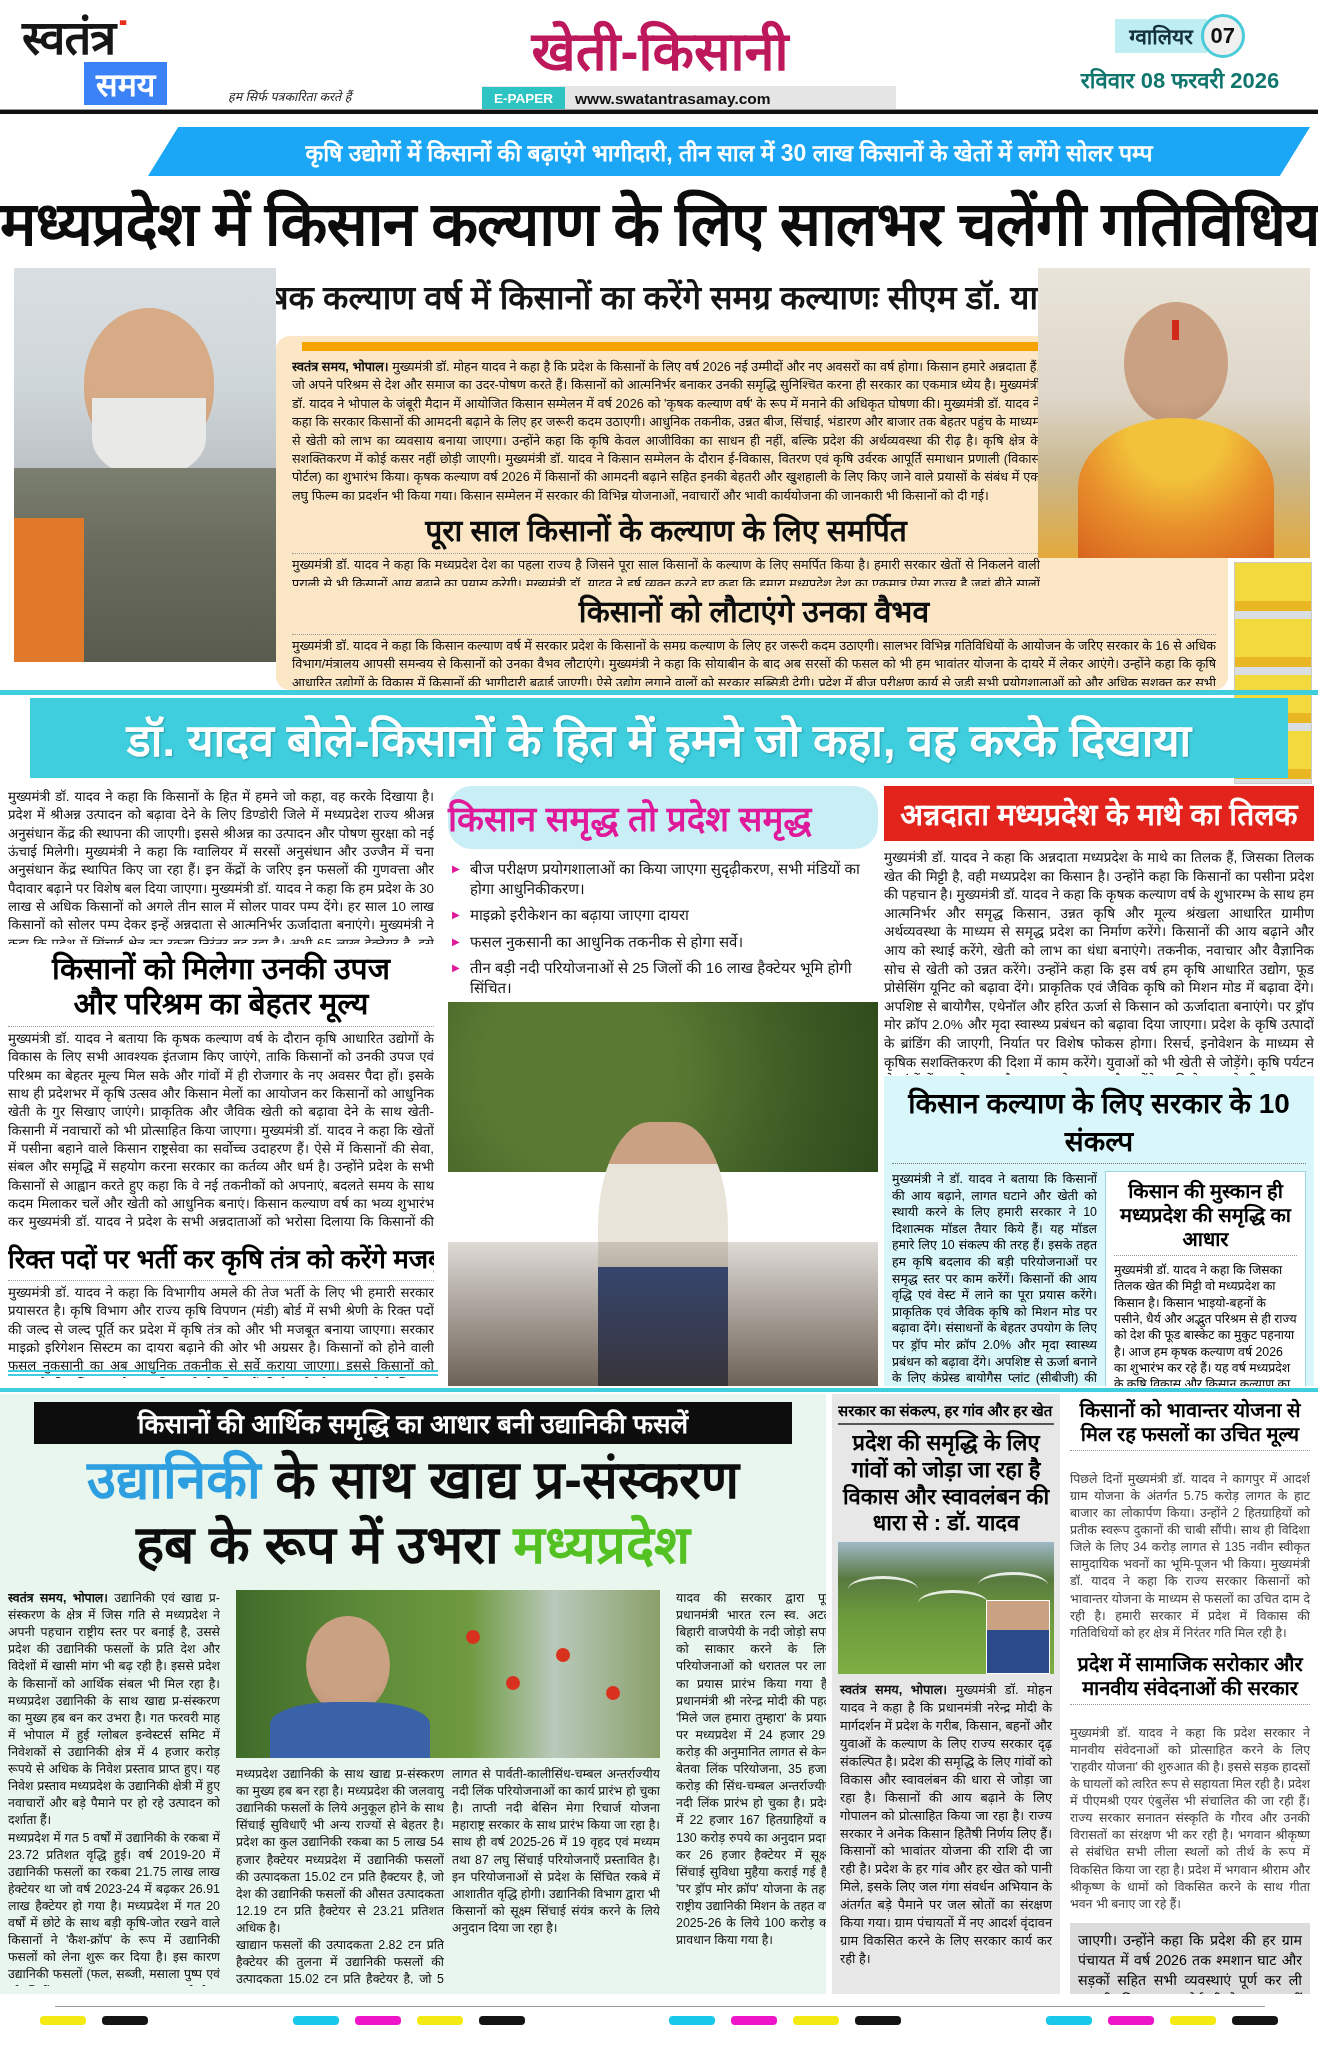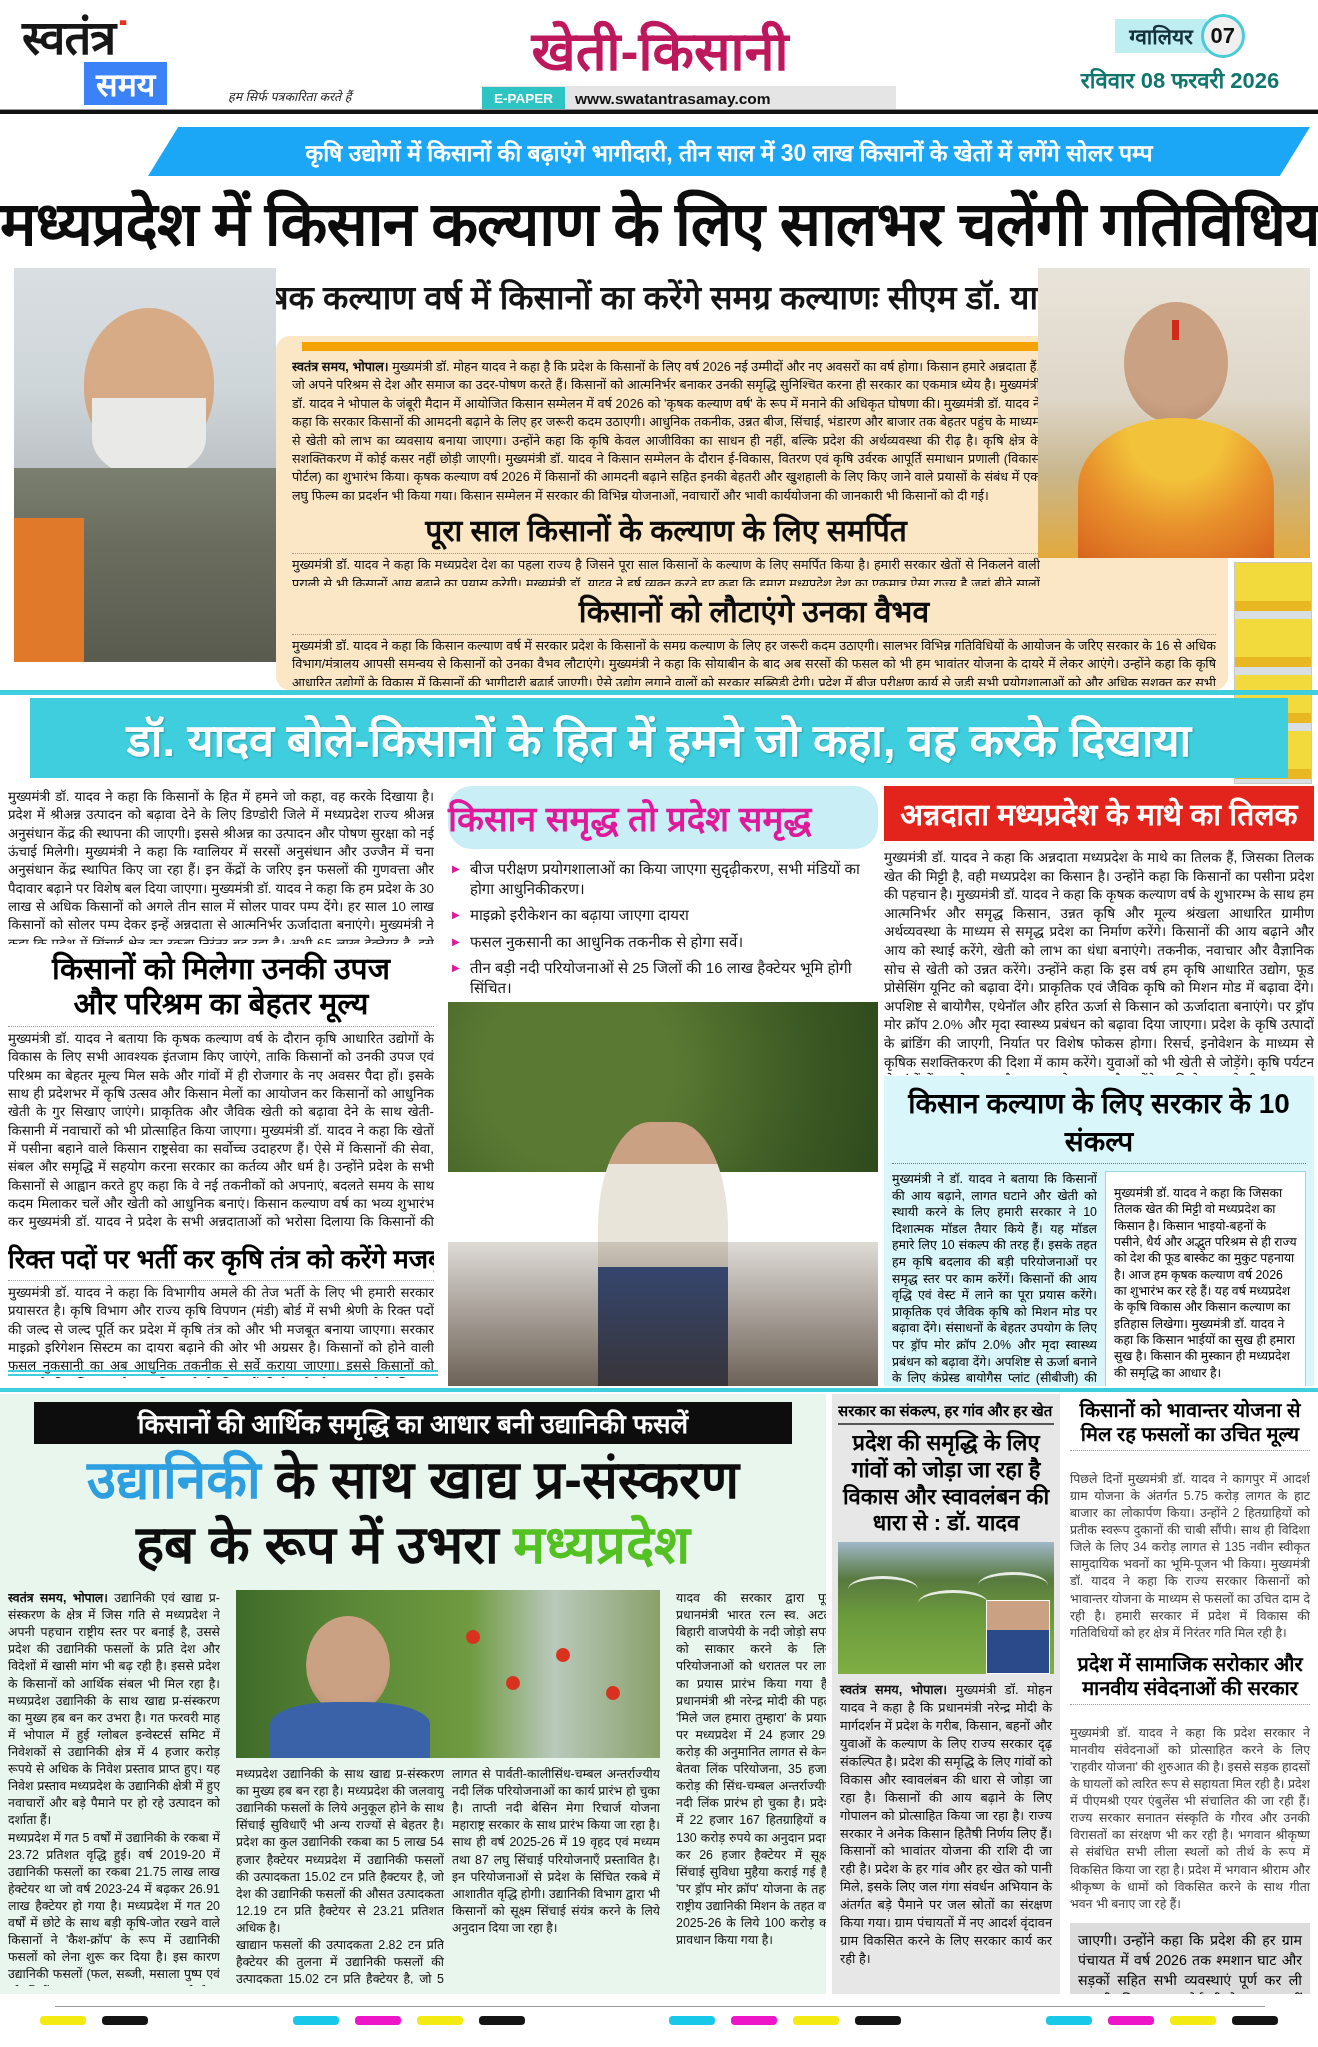--- a/index.html
+++ b/index.html
@@ -206,20 +206,21 @@
 
   <div class="colR">
     <div class="red-head">अन्नदाता मध्यप्रदेश के माथे का तिलक</div>
     <p class="tilak-body">मुख्यमंत्री डॉ. यादव ने कहा कि अन्नदाता मध्यप्रदेश के माथे का तिलक हैं, जिसका तिलक खेत की मिट्टी है, वही मध्यप्रदेश का किसान है। उन्होंने कहा कि किसानों का पसीना प्रदेश की पहचान है। मुख्यमंत्री डॉ. यादव ने कहा कि कृषक कल्याण वर्ष के शुभारम्भ के साथ हम आत्मनिर्भर और समृद्ध किसान, उन्नत कृषि और मूल्य श्रंखला आधारित ग्रामीण अर्थव्यवस्था के माध्यम से समृद्ध प्रदेश का निर्माण करेंगे। किसानों की आय बढ़ाने और आय को स्थाई करेंगे, खेती को लाभ का धंधा बनाएंगे। तकनीक, नवाचार और वैज्ञानिक सोच से खेती को उन्नत करेंगे। उन्होंने कहा कि इस वर्ष हम कृषि आधारित उद्योग, फूड प्रोसेसिंग यूनिट को बढ़ावा देंगे। प्राकृतिक एवं जैविक कृषि को मिशन मोड में बढ़ावा देंगे। अपशिष्ट से बायोगैस, एथेनॉल और हरित ऊर्जा से किसान को ऊर्जादाता बनाएंगे। पर ड्रॉप मोर क्रॉप 2.0% और मृदा स्वास्थ्य प्रबंधन को बढ़ावा दिया जाएगा। प्रदेश के कृषि उत्पादों के ब्रांडिंग की जाएगी, निर्यात पर विशेष फोकस होगा। रिसर्च, इनोवेशन के माध्यम से कृषिक सशक्तिकरण की दिशा में काम करेंगे। युवाओं को भी खेती से जोड़ेंगे। कृषि पर्यटन से गांवों में नए रोजगार और पहचान के अवसर पैदा होंगे। कृषि के साथ डेयरी, पशुपालन, मत्स्य पालन और खाद्य प्रसंस्करण सेक्टर्स सहित फल, सब्जी मसाला एवं औषधीय फसलों के उत्पादन को भी मजबूती से बढ़ावा देंगे।</p>
   </div>
   <div class="sankalp">
     <div class="sankalp-head">किसान कल्याण के लिए सरकार के 10 संकल्प</div>
     <div class="sankalp-flex">
       <p class="sankalp-body">मुख्यमंत्री ने डॉ. यादव ने बताया कि किसानों की आय बढ़ाने, लागत घटाने और खेती को स्थायी करने के लिए हमारी सरकार ने 10 दिशात्मक मॉडल तैयार किये हैं। यह मॉडल हमारे लिए 10 संकल्प की तरह हैं। इसके तहत हम कृषि बदलाव की बड़ी परियोजनाओं पर समृद्ध स्तर पर काम करेंगें। किसानों की आय वृद्धि एवं वेस्ट में लाने का पूरा प्रयास करेंगे। प्राकृतिक एवं जैविक कृषि को मिशन मोड पर बढ़ावा देंगे। संसाधनों के बेहतर उपयोग के लिए पर ड्रॉप मोर क्रॉप 2.0% और मृदा स्वास्थ्य प्रबंधन को बढ़ावा देंगे। अपशिष्ट से ऊर्जा बनाने के लिए कंप्रेस्ड बायोगैस प्लांट (सीबीजी) की स्थापना की जाएगा। 'एमपी ग्लोबल एग्री ब्रांडिंग' और 'एग्री-हैकाथॉन' जैसे नवाचारों पर विशेष फोकस करेंगे। प्रदेश के कृषि उत्पादों की ब्रांडिंग की जाएगी, निर्यात पर फोकस होगा। कृषि आधारित उद्योग और फूड प्रोसेसिंग यूनिट को बढ़ावा देंगे। रिसर्च, इनोवेशन एवं सशक्तिकरण की दिशा में काम किया जाएगा। युवाओं को खेती के लिए प्रेरित करेंगे। साथ ही आधुनिक तकनीक को खेती-किसानी का अहम हिस्सा बनाएंगे।</p>
       <div class="muskaan">
+        <div class="muskaan-title">किसान की मुस्कान ही मध्यप्रदेश की समृद्धि का आधार</div>
         <p class="muskaan-body">मुख्यमंत्री डॉ. यादव ने कहा कि जिसका तिलक खेत की मिट्टी वो मध्यप्रदेश का किसान है। किसान भाइयो-बहनों के पसीने, धैर्य और अद्भुत परिश्रम से ही राज्य को देश की फूड बास्केट का मुकुट पहनाया है। आज हम कृषक कल्याण वर्ष 2026 का शुभारंभ कर रहे हैं। यह वर्ष मध्यप्रदेश के कृषि विकास और किसान कल्याण का इतिहास लिखेगा। मुख्यमंत्री डॉ. यादव ने कहा कि किसान भाईयों का सुख ही हमारा सुख है। किसान की मुस्कान ही मध्यप्रदेश की समृद्धि का आधार है।</p>
       </div>
     </div>
   </div>
 
   <div class="mid-rule"></div>
 
   <div class="horti">
     <div class="horti-kicker">किसानों की आर्थिक समृद्धि का आधार बनी उद्यानिकी फसलें</div>
     <div class="horti-headline">

